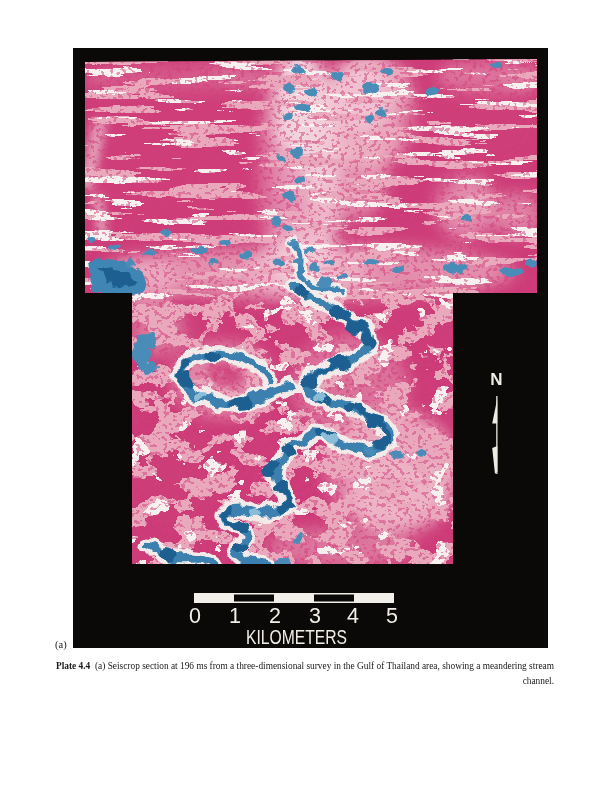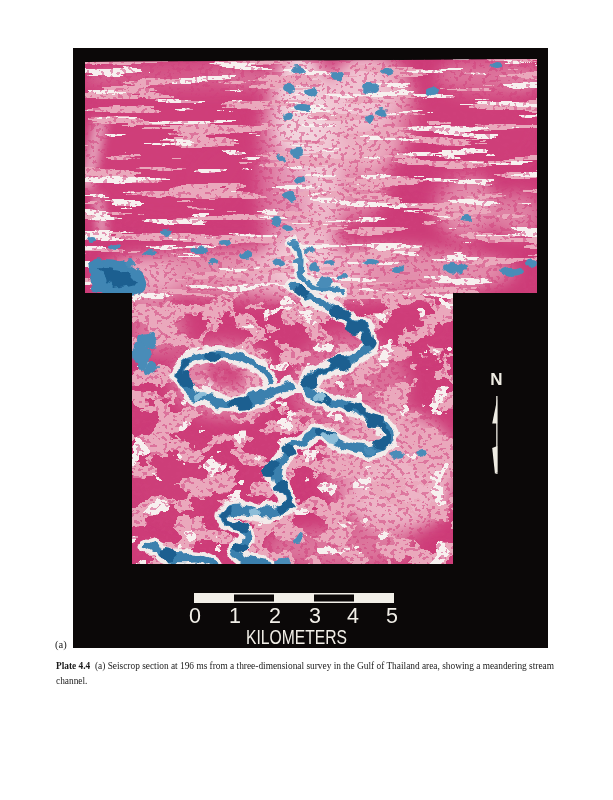--- a/index.html
+++ b/index.html
@@ -1,17 +1,17 @@
 <!DOCTYPE html>
 <html><head>
 <meta charset="utf-8">
 <style>
   html,body{margin:0;padding:0;background:#ffffff;width:613px;height:800px;overflow:hidden;}
   #page{position:relative;width:613px;height:800px;background:#ffffff;font-family:"Liberation Sans",sans-serif;}
-  #cap{position:absolute;left:56px;top:658.5px;white-space:nowrap;font-family:"Liberation Serif",serif;font-size:9.35px;line-height:15px;color:#1a1a1a;}
+  #cap{position:absolute;left:56px;top:658.5px;white-space:nowrap;font-family:"Liberation Serif",serif;font-size:9.35px;line-height:15px;color:#1a1a1a;text-align:right;}
   #alabel{position:absolute;left:55px;top:639px;font-family:"Liberation Serif",serif;font-size:10.5px;color:#1a1a1a;}
 </style>
 </head>
 <body>
 <div id="page">
 
 <svg width="613" height="800" viewBox="0 0 613 800" xmlns="http://www.w3.org/2000/svg">
   <defs>
     <clipPath id="imgclip">
       <path d="M85,62 L537,59 L537,293 L453,293 L453,564 L132,564 L132,293 L85,293 Z"></path>

